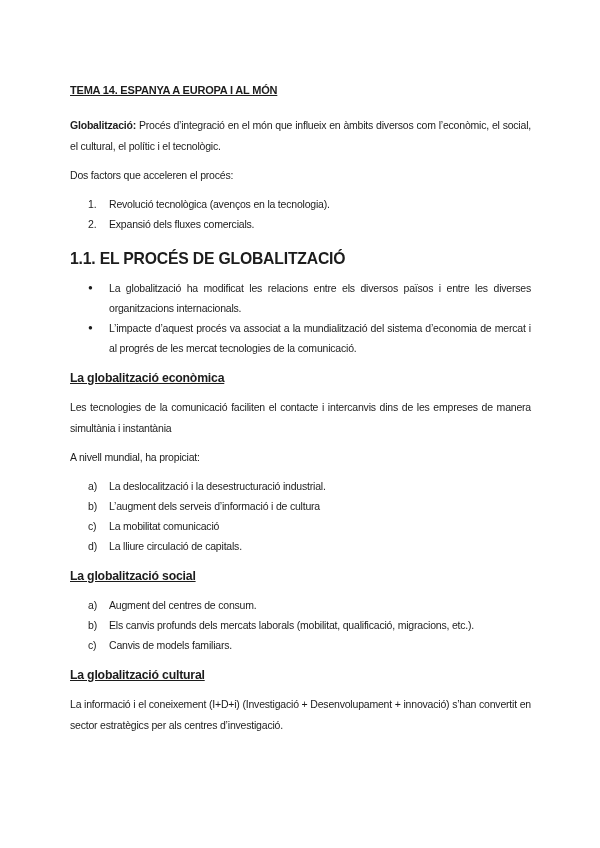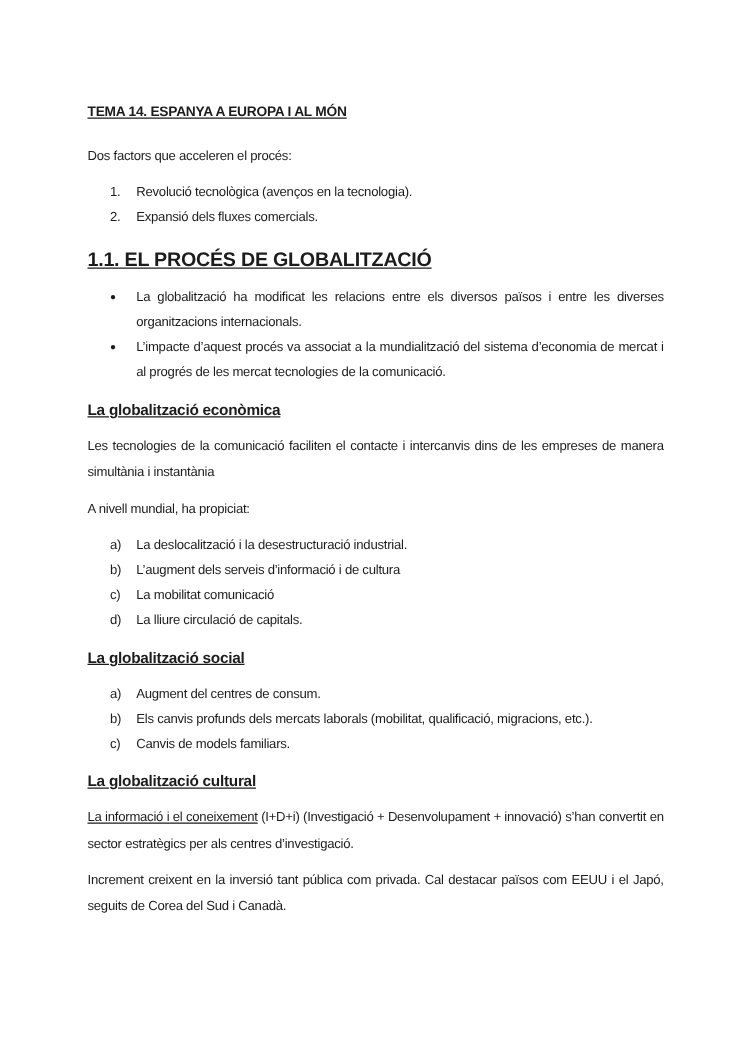--- a/index.html
+++ b/index.html
@@ -20,23 +20,22 @@
   .title {
     font-size:11px;
     font-weight:bold;
     text-decoration:underline;
     line-height:21px;
     margin:0 0 14px 0;
   }
   .para { margin:0 0 8px 0; text-align:justify; }
   .b  { font-weight:bold; }
   .bu { font-weight:bold; text-decoration:underline; }
-  .u  { text-decoration:underline; }
+  .u  { }
   .h2 {
-    text-decoration:underline;
     margin:14px 0 9px 0;
     line-height:21px;
   }
   .h3 {
     font-weight:bold;
     text-decoration:underline;
     margin:2px 0 8px 0;
     line-height:21px;
   }
   .list { margin:2px 0 10px 0; }
@@ -45,20 +44,21 @@
   .li .tx { flex:1; text-align:justify; }
   .li .mk.dot { font-size:8px; }
 </style>
 </head>
 <body>
 
 <div class="page">
 
   <h1 class="title">TEMA 14. ESPANYA A EUROPA I AL MÓN</h1>
 
+  <p class="para"><span class="b">Globalització:</span><span> Procés d’integració en el món que influeix en àmbits diversos com l’econòmic, el social, el cultural,  el polític i el tecnològic.</span></p>
 
 
   <p class="para">Dos factors que acceleren el procés:</p>
 
   <div class="list">
     <div class="li">
       <span class="mk">1.</span>
       <span class="tx">Revolució tecnològica (avenços en la tecnologia).</span>
     </div>
     <div class="li">
@@ -119,15 +119,14 @@
     <div class="li">
       <span class="mk">c)</span>
       <span class="tx">Canvis de models familiars.</span>
     </div>
   </div>
 
   <h3 class="h3">La globalització cultural</h3>
 
   <p class="para"><span class="u">La informació i el coneixement</span><span> (I+D+i) (Investigació + Desenvolupament + innovació) s’han convertit en sector estratègics per als centres d’investigació.</span></p>
 
-  <p class="para">Increment creixent en la inversió tant pública com privada. Cal destacar països com EEUU i el Japó, seguits de Corea del Sud i Canadà.</p>
 
 </div>
 
 </body></html>

